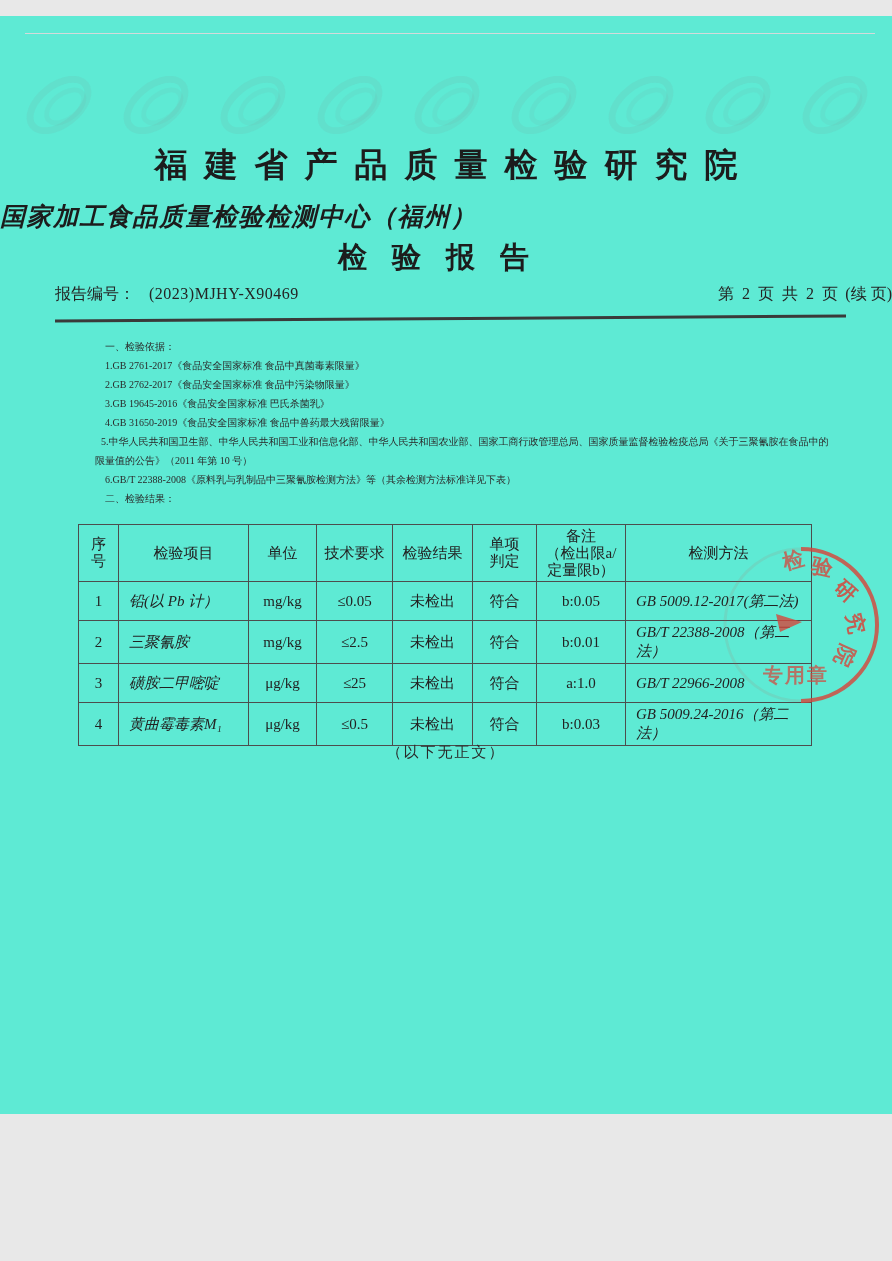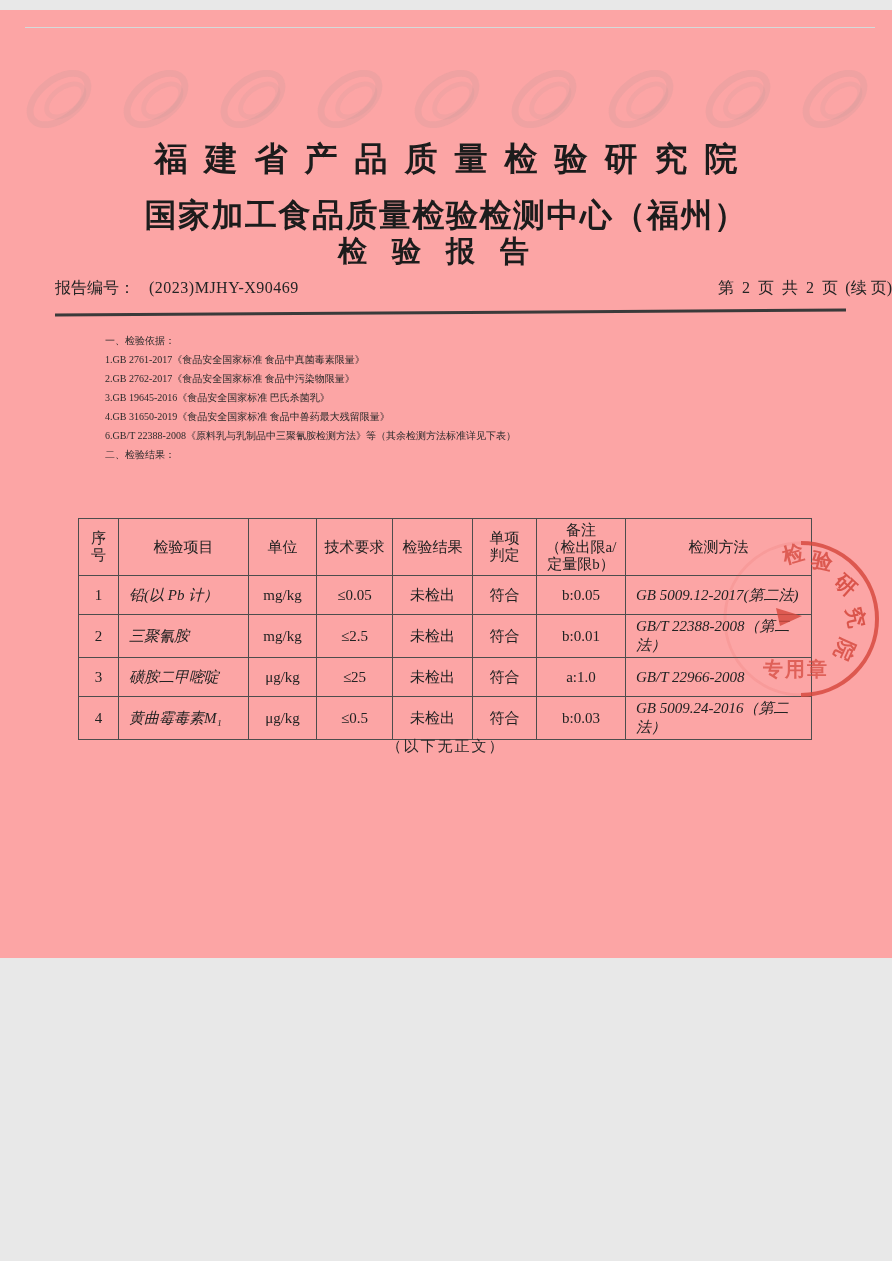--- a/index.html
+++ b/index.html
@@ -1,22 +1,22 @@
 <!DOCTYPE html>
 <html><head>
 <meta charset="utf-8">
 <style>
   * { margin: 0; padding: 0; box-sizing: border-box; }
   html, body { background: #e8e8e8; }
   .page {
     position: relative;
     width: 892px;
-    height: 948px;
-    margin: 10px auto;
-    background: #fca5a5;
+    height: 1098px;
+    margin: 16px auto;
+    background: #5eead4;
     overflow: hidden;
     font-family: "Liberation Serif", "DejaVu Serif", serif;
     color: #242424;
   }
   
   .top-scan-line {
     position: absolute;
     top: 17px; left: 25px; width: 850px; height: 1px;
     background: #d4dada;
   }
@@ -43,24 +43,24 @@
     position: absolute;
     top: 127px; left: 0; right: 0;
     text-align: center;
     font-size: 33px; font-weight: bold;
     letter-spacing: 17px; padding-left: 17px;
     color: #1c1c1c;
   }
   .title-center {
     position: absolute;
     top: 184px; left: 0; right: 0;
-    text-align: center;
-    font-size: 32px; font-weight: bold;
+    font-size: 25px; font-weight: bold;
     letter-spacing: 1.5px;
     color: #1c1c1c;
+    font-style: italic;
   }
   .title-report {
     position: absolute;
     top: 222px; left: 0; right: 0;
     text-align: center;
     font-size: 29px; font-weight: bold;
     letter-spacing: 25px; 
     color: #1c1c1c;
   }
   
@@ -157,20 +157,21 @@
   </div>
 
   <div class="rule"></div>
 
   <div class="body-text">
     <div class="indented">一、检验依据：</div>
     <div class="indented">1.GB 2761-2017《食品安全国家标准 食品中真菌毒素限量》</div>
     <div class="indented">2.GB 2762-2017《食品安全国家标准 食品中污染物限量》</div>
     <div class="indented">3.GB 19645-2016《食品安全国家标准 巴氏杀菌乳》</div>
     <div class="indented">4.GB 31650-2019《食品安全国家标准 食品中兽药最大残留限量》</div>
+    <div class="wrap-item">5.中华人民共和国卫生部、中华人民共和国工业和信息化部、中华人民共和国农业部、国家工商行政管理总局、国家质量监督检验检疫总局《关于三聚氰胺在食品中的限量值的公告》（2011 年第 10 号）</div>
     <div class="indented">6.GB/T 22388-2008《原料乳与乳制品中三聚氰胺检测方法》等（其余检测方法标准详见下表）</div>
     <div class="indented">二、检验结果：</div>
   </div>
 
   <table class="results-table">
     <colgroup>
       <col style="width:40px">
         <col style="width:130px">
         <col style="width:68px">
         <col style="width:76px">

